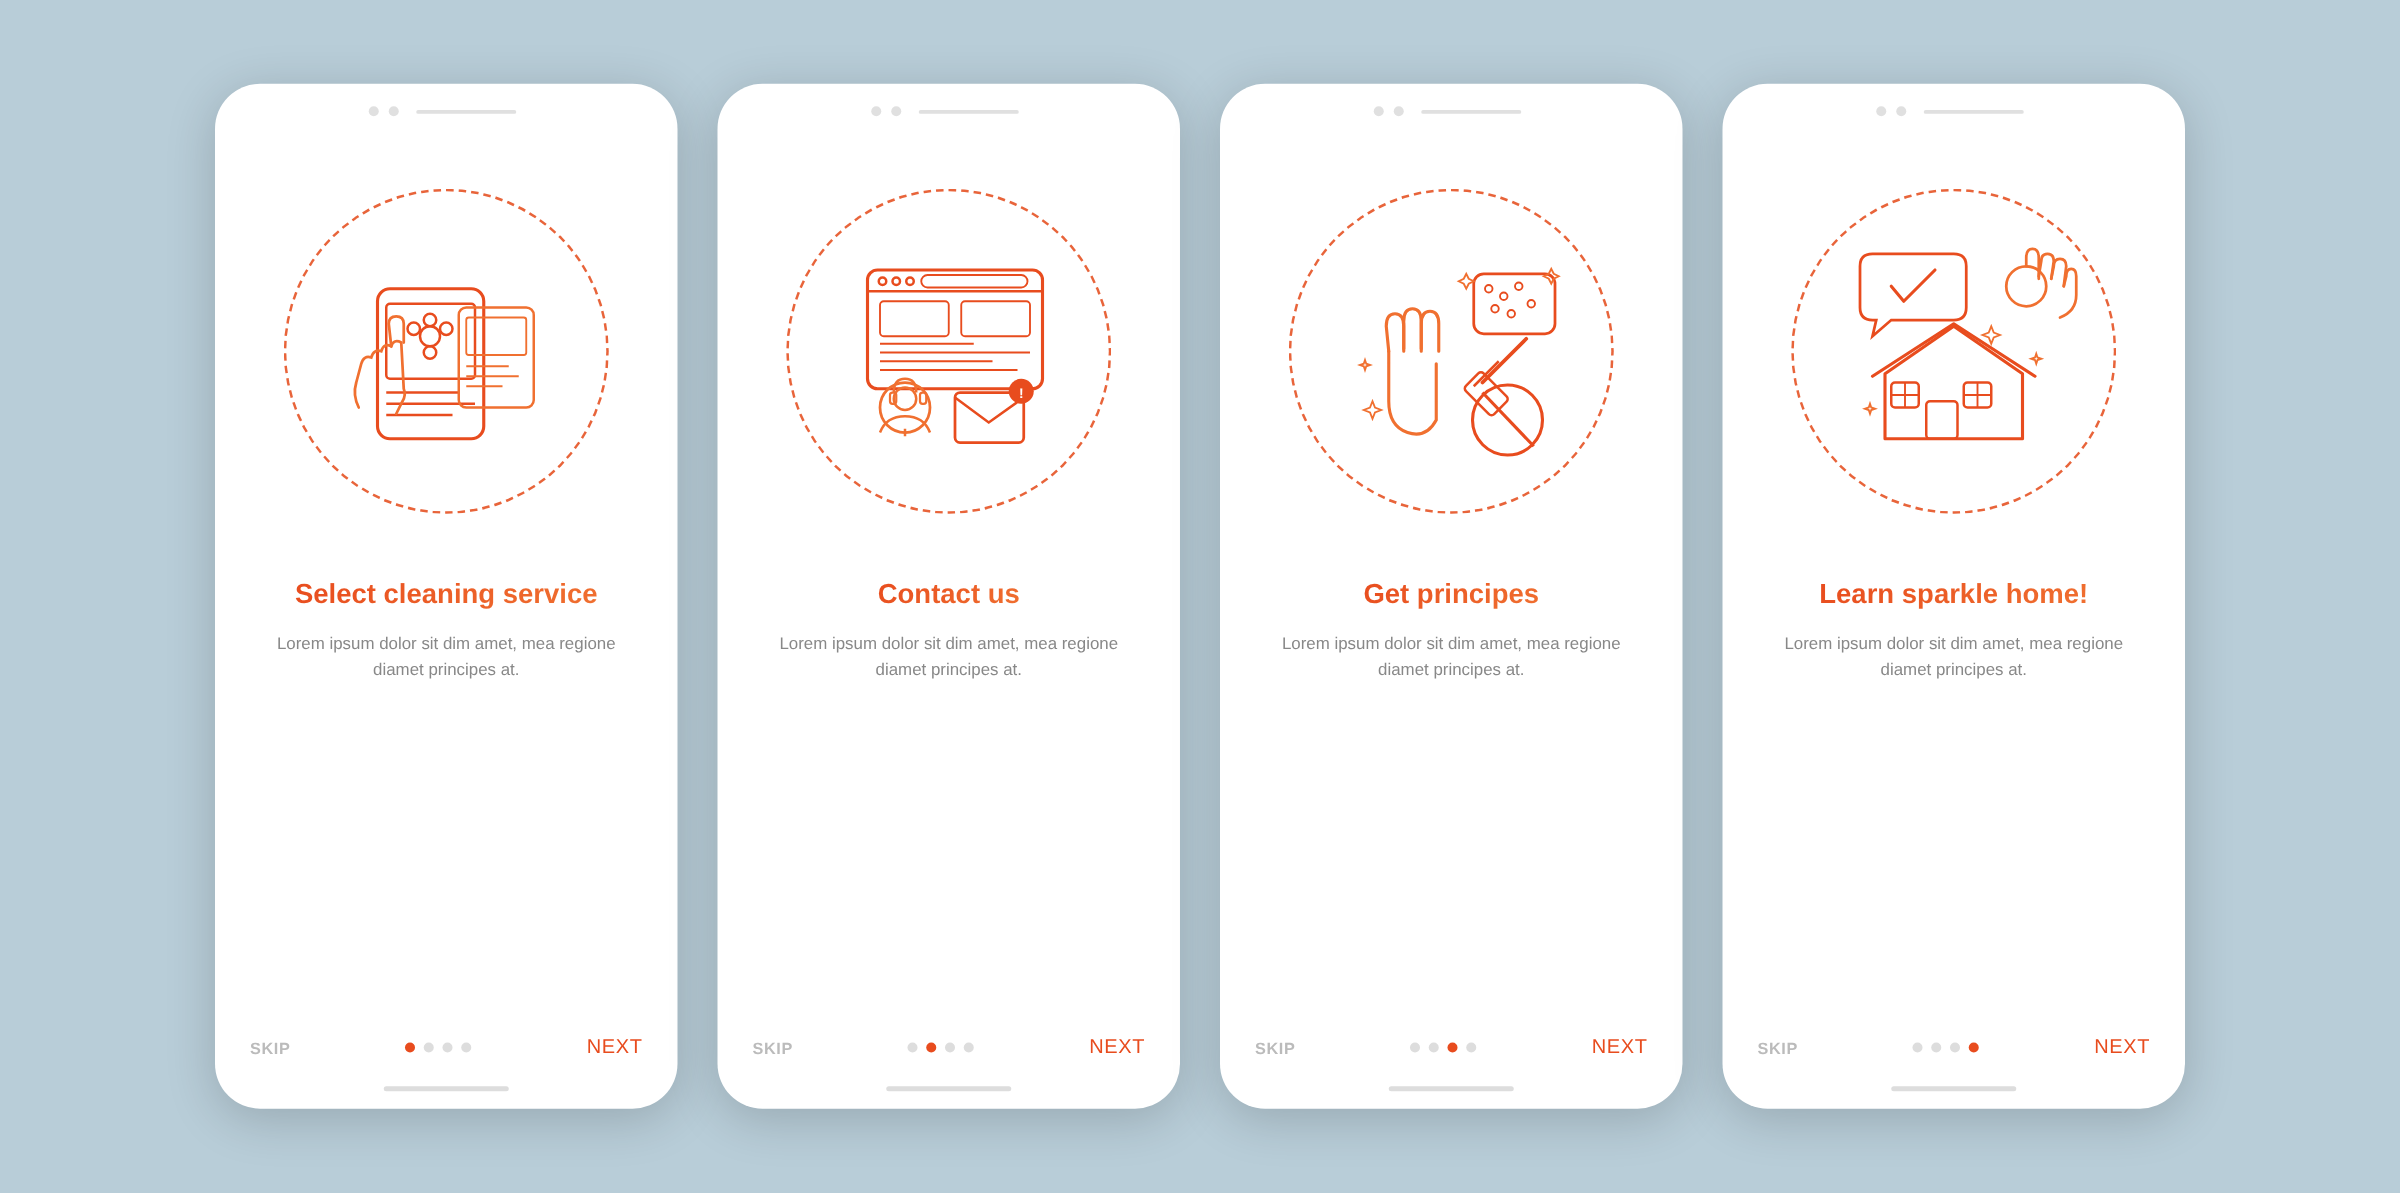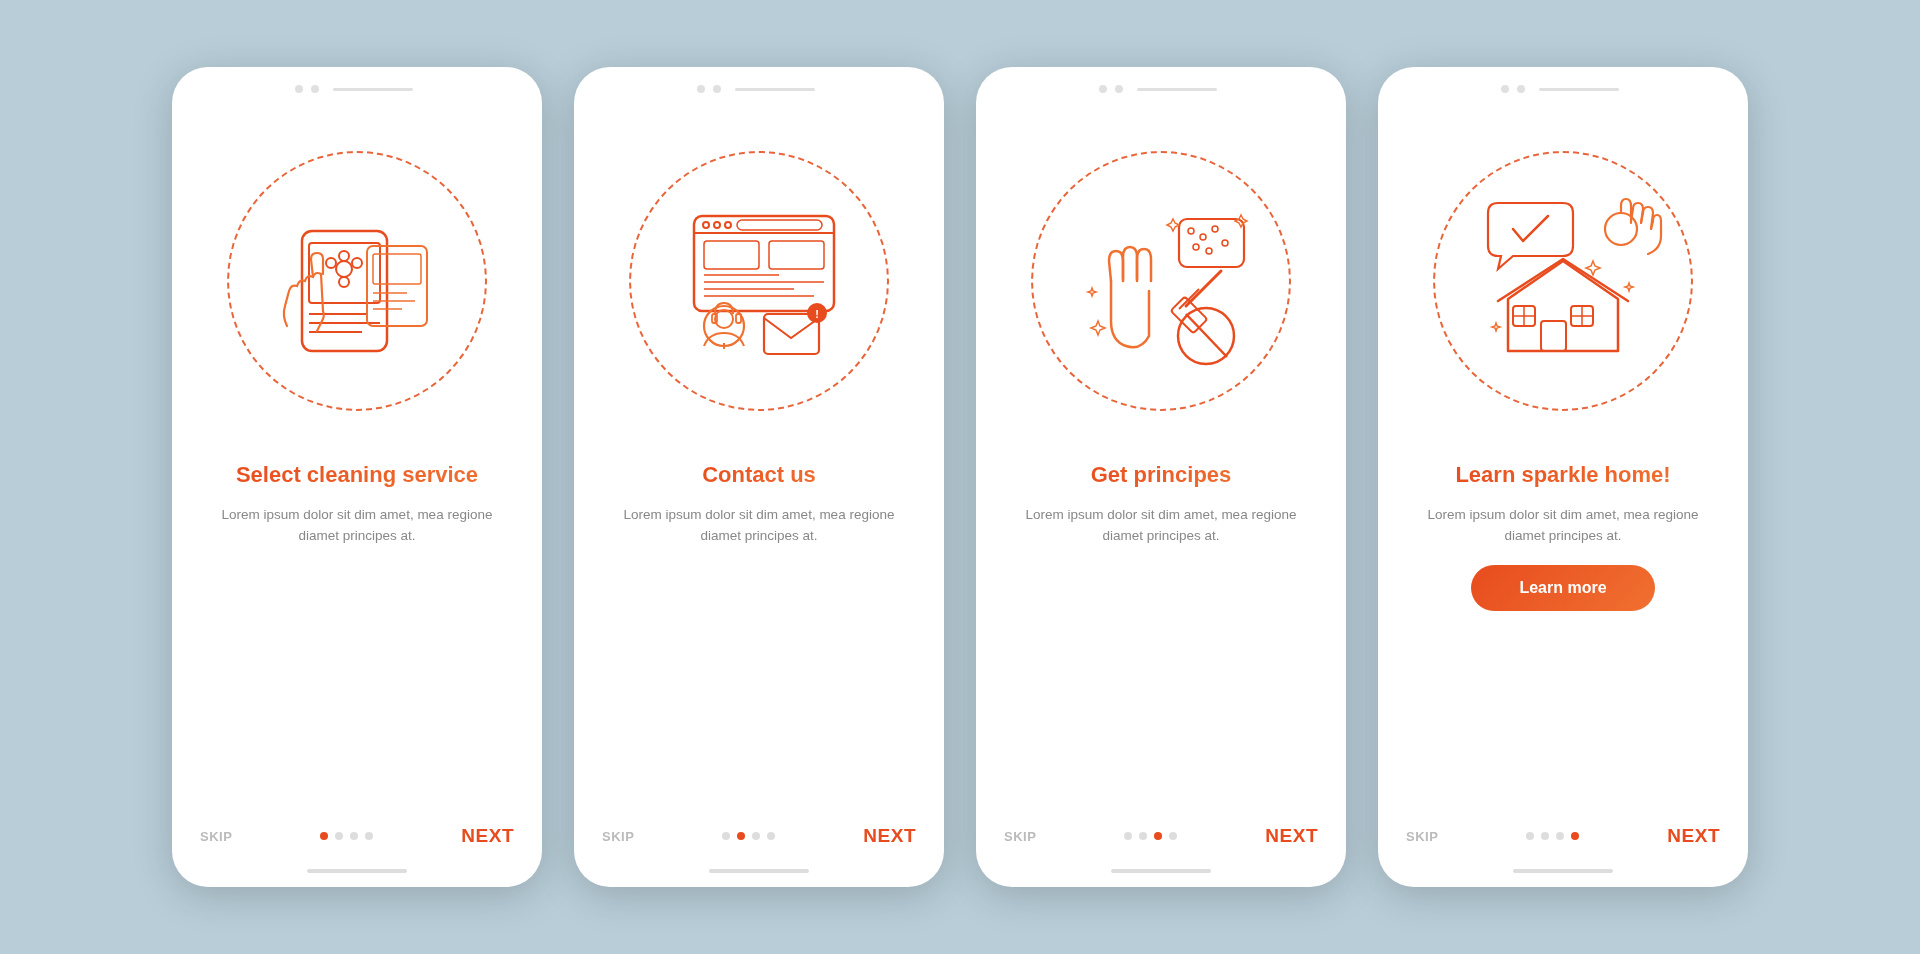--- a/index.html
+++ b/index.html
@@ -113,21 +113,21 @@
       background: linear-gradient(135deg, #e84c1e 0%, #f07030 100%);
       -webkit-background-clip: text;
       -webkit-text-fill-color: transparent;
       background-clip: text;
     }
 
     .screen-description {
       font-size: 13.5px;
       color: #888;
       line-height: 1.6;
-      margin-bottom: 18px;
+      margin-bottom: 30px;
     }
 
     .learn-more-btn {
       background: linear-gradient(135deg, #e84c1e 0%, #f07030 100%);
       color: white;
       border: none;
       border-radius: 30px;
       padding: 14px 48px;
       font-size: 16px;
       font-weight: 600;
@@ -163,22 +163,22 @@
       height: 8px;
       border-radius: 50%;
       background: #ddd;
     }
 
     .nav-dot.active {
       background: #e84c1e;
     }
 
     .nav-next {
-      font-size: 19px;
-      font-weight: 700;
+      font-size: 16px;
+      font-weight: 400;
       color: #e84c1e;
       letter-spacing: 0.5px;
     }
 
     .bottom-handle {
       width: 100px;
       height: 4px;
       background: #ddd;
       border-radius: 2px;
       margin: 0 auto 14px;
@@ -397,21 +397,20 @@
         <path d="M218 78 L220 70 Q220 64 224 64 Q228 64 228 70 L228 85 Q228 98 215 103" fill="none" stroke="#f07030" stroke-width="2.2" stroke-linecap="round"></path>
 
         <path d="M158 115 L160 110 L162 115 L167 117 L162 119 L160 124 L158 119 L153 117 Z" fill="none" stroke="#f07030" stroke-width="1.5"></path>
         <path d="M195 135 L196 132 L197 135 L200 136 L197 137 L196 140 L195 137 L192 136 Z" fill="none" stroke="#f07030" stroke-width="1.5"></path>
         <path d="M62 175 L63 172 L64 175 L67 176 L64 177 L63 180 L62 177 L59 176 Z" fill="none" stroke="#f07030" stroke-width="1.5"></path>
       </svg>
     </div>
     <div class="content-area">
       <div class="screen-title title-gradient">Learn sparkle home!</div>
       <p class="screen-description">Lorem ipsum dolor sit dim amet, mea regione diamet principes at.</p>
-      <button class="learn-more-btn">Learn more</button>
     </div>
     <div class="bottom-nav">
       <span class="nav-skip">SKIP</span>
       <div class="nav-dots">
         <div class="nav-dot"></div>
         <div class="nav-dot"></div>
         <div class="nav-dot"></div>
         <div class="nav-dot active"></div>
       </div>
       <span class="nav-next">NEXT</span>

